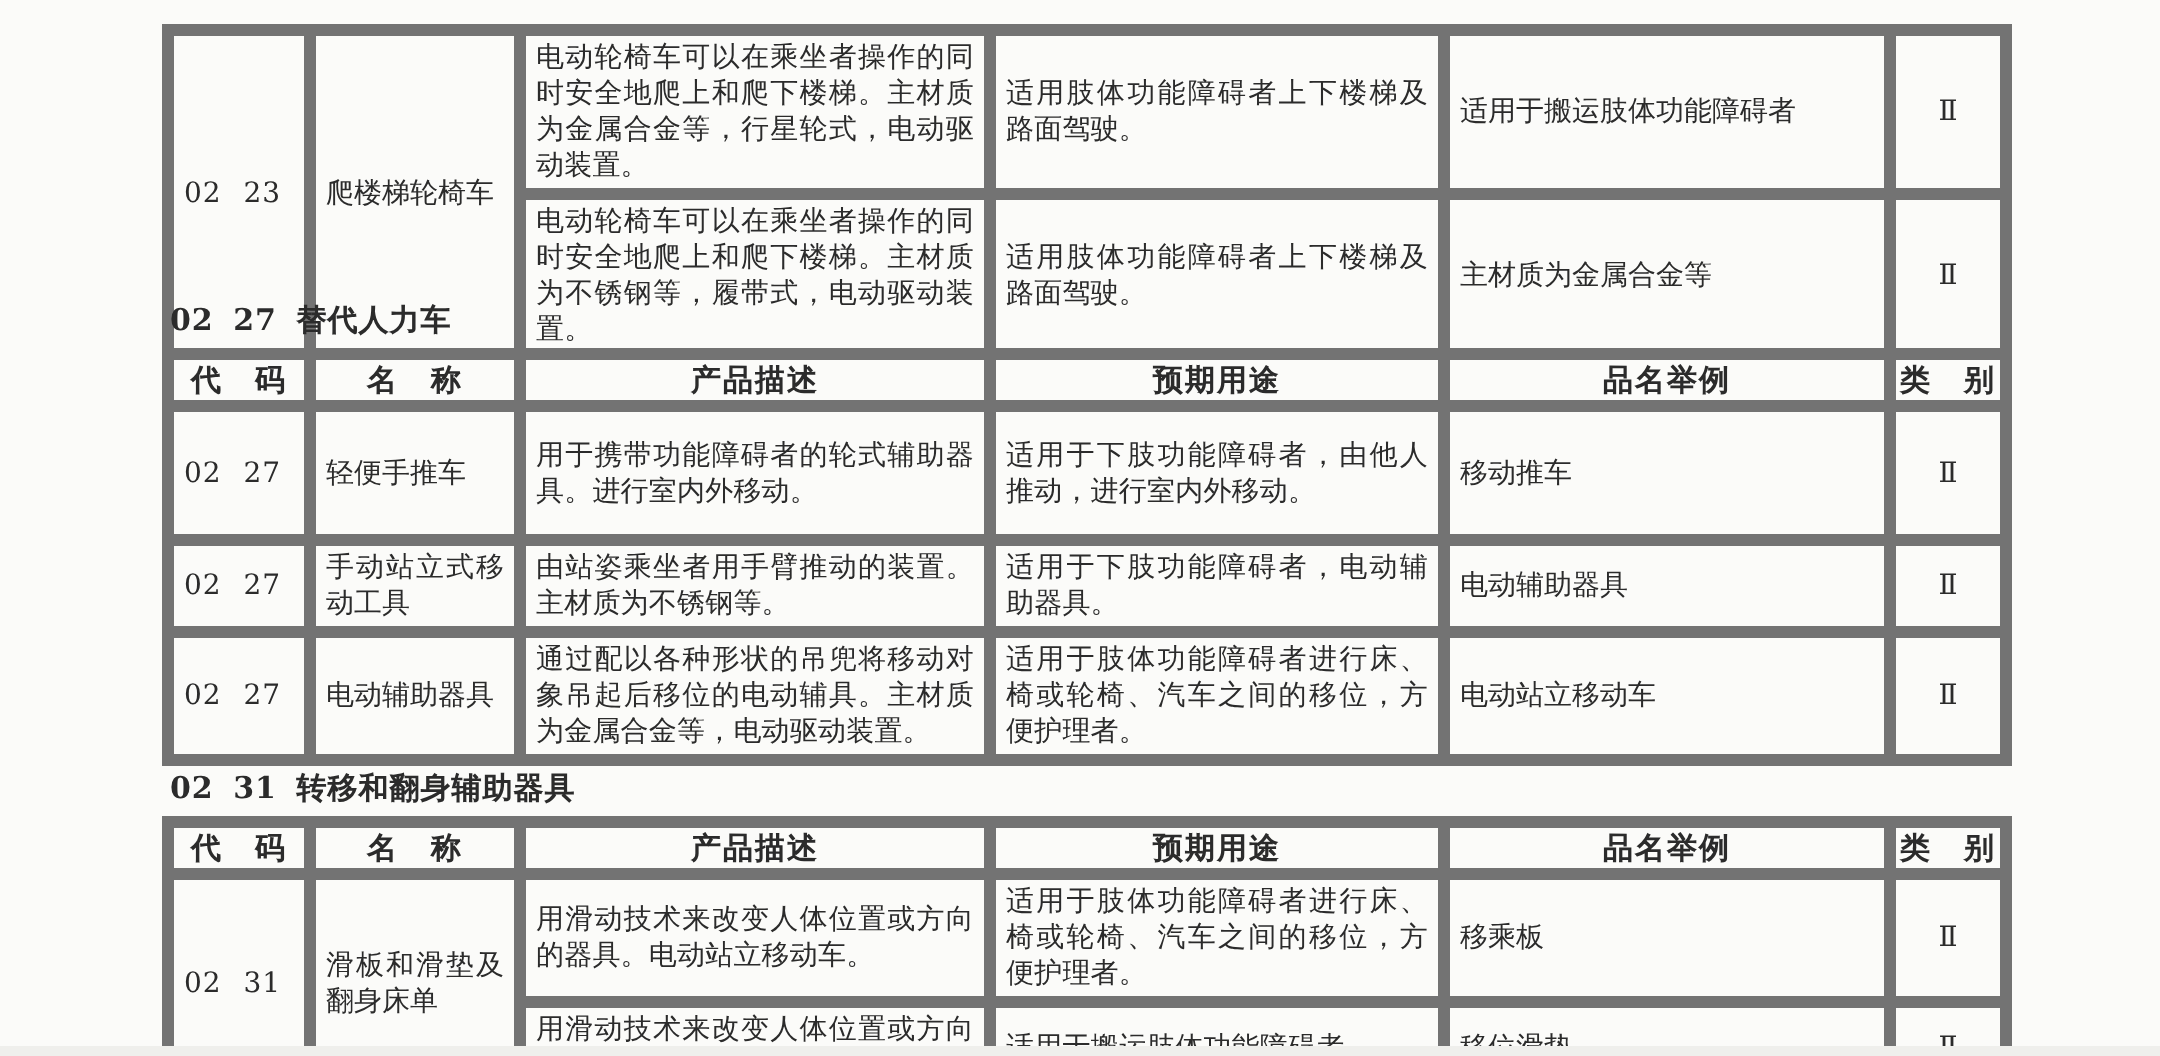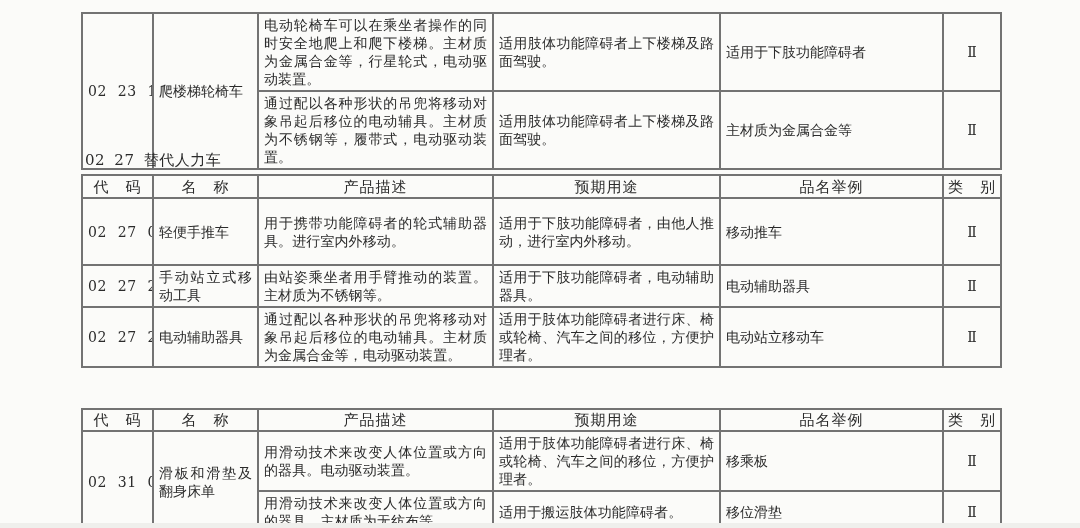--- a/index.html
+++ b/index.html
@@ -12,49 +12,49 @@
     color:#2b2b2b;
     overflow:hidden;
   }
   table.cat{
     position:absolute;
     border-collapse:collapse;
     table-layout:fixed;
     background:#fbfbf9;
   }
   table.cat td, table.cat th{
-    border:2px solid #737373;
+    border:6px solid #737373;
     font-size:14px;
     line-height:18px;
     padding:2px 5px;
     vertical-align:middle;
     overflow:hidden;
     word-break:normal;
   }
   table.cat th{
     font-size:15px;
-    font-weight:normal;
+    font-weight:bold;
     text-align:center;
     padding:1px 2px;
     letter-spacing:1px;
   }
   td.code{
     text-align:center;
     word-spacing:6px;
     letter-spacing:0.5px;
     white-space:nowrap;
   }
   td.name{ text-align:justify; padding:2px 8px; }
   td.desc, td.use{ text-align:justify; letter-spacing:0.1px; }
   td.ex{ text-align:left; padding:2px 10px; }
   td.cls{ text-align:center; font-size:15px; }
   .sec-title{
     position:absolute;
     font-size:15px;
-    font-weight:normal;
+    font-weight:bold;
     letter-spacing:0.5px;
     word-spacing:4px;
     white-space:nowrap;
   }
   .scan-edge-bottom{
     position:absolute;left:0;bottom:0;width:1080px;height:5px;
     background:#efefec;
   }
 </style>
 </head>
@@ -70,25 +70,25 @@
       <col style="width:227px">
         <col style="width:223px">
         <col style="width:58px">
     </colgroup>
     <tbody>
         <tr style="height:62px">
       <td class="code" rowspan="2">02 23 15</td>
       <td class="name" rowspan="2">爬楼梯轮椅车</td>
       <td class="desc">电动轮椅车可以在乘坐者操作的同时安全地爬上和爬下楼梯。主材质为金属合金等，行星轮式，电动驱动装置。</td>
       <td class="use">适用肢体功能障碍者上下楼梯及路面驾驶。</td>
-      <td class="ex">适用于下肢功能障碍者</td>
+      <td class="ex">适用于搬运肢体功能障碍者</td>
       <td class="cls">Ⅱ</td>
     </tr>
     <tr style="height:57px">
-      <td class="desc">通过配以各种形状的吊兜将移动对象吊起后移位的电动辅具。主材质为不锈钢等，履带式，电动驱动装置。</td>
+      <td class="desc">电动轮椅车可以在乘坐者操作的同时安全地爬上和爬下楼梯。主材质为不锈钢等，履带式，电动驱动装置。</td>
       <td class="use">适用肢体功能障碍者上下楼梯及路面驾驶。</td>
       <td class="ex">主材质为金属合金等</td>
       <td class="cls">Ⅱ</td>
     </tr>
   </tbody>
     </table>
 
   <div class="sec-title" style="left:85px;top:151px;">02 27 替代人力车</div>
 
   <table class="cat" style="left:81px;top:174px;width:919px;">
@@ -129,20 +129,21 @@
       <td class="code">02 27 26</td>
       <td class="name">电动辅助器具</td>
       <td class="desc">通过配以各种形状的吊兜将移动对象吊起后移位的电动辅具。主材质为金属合金等，电动驱动装置。</td>
       <td class="use">适用于肢体功能障碍者进行床、椅或轮椅、汽车之间的移位，方便护理者。</td>
       <td class="ex">电动站立移动车</td>
       <td class="cls">Ⅱ</td>
     </tr>
   </tbody>
     </table>
 
+  <div class="sec-title" style="left:85px;top:385px;">02 31 转移和翻身辅助器具</div>
 
   <table class="cat" style="left:81px;top:408px;width:919px;">
     <colgroup>
       <col style="width:71px">
         <col style="width:105px">
         <col style="width:235px">
       <col style="width:227px">
         <col style="width:223px">
         <col style="width:58px">
     </colgroup>
@@ -151,21 +152,21 @@
       <th>代　码</th>
       <th>名　称</th>
       <th>产品描述</th>
       <th>预期用途</th>
       <th>品名举例</th>
       <th>类　别</th>
     </tr>
     <tr style="height:50px">
       <td class="code" rowspan="2">02 31 03</td>
       <td class="name" rowspan="2">滑板和滑垫及翻身床单</td>
-      <td class="desc">用滑动技术来改变人体位置或方向的器具。电动驱动装置。</td>
+      <td class="desc">用滑动技术来改变人体位置或方向的器具。电动站立移动车。</td>
       <td class="use">适用于肢体功能障碍者进行床、椅或轮椅、汽车之间的移位，方便护理者。</td>
       <td class="ex">移乘板</td>
       <td class="cls">Ⅱ</td>
     </tr>
     <tr style="height:39px">
       <td class="desc">用滑动技术来改变人体位置或方向的器具。主材质为无纺布等。</td>
       <td class="use">适用于搬运肢体功能障碍者。</td>
       <td class="ex">移位滑垫</td>
       <td class="cls">Ⅱ</td>
     </tr>

